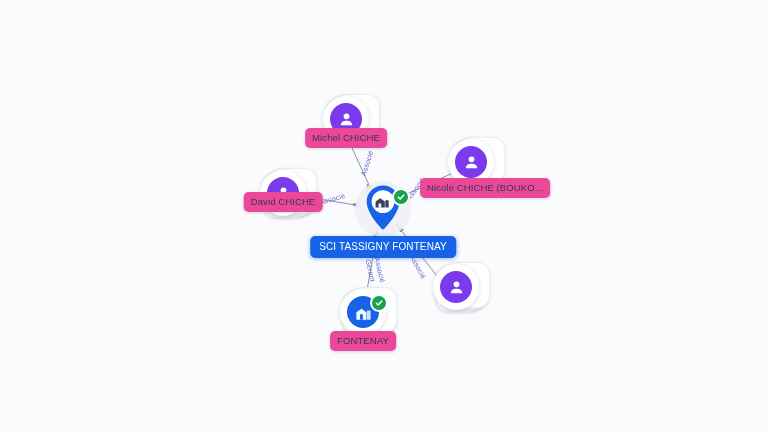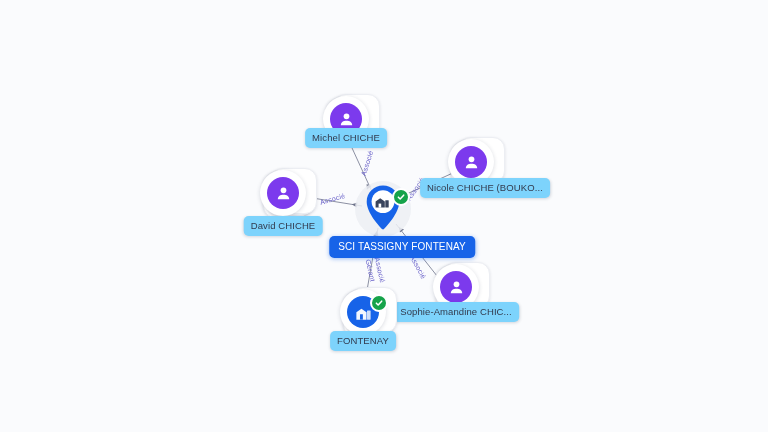--- a/index.html
+++ b/index.html
@@ -94,21 +94,21 @@
     justify-content: center;
     z-index: 6;
   }
   .verified-badge svg { width: 8px; height: 8px; display: block; }
 
   
   .node-label {
     position: absolute;
     transform: translateX(-50%);
     white-space: nowrap;
-    background: #7dd3fc;
+    background: #ec4899;
     color: #2f3murky;
     color: #323a4d;
     font-size: 9.5px;
     line-height: 1;
     padding: 5px 7px 5px 7px;
     border-radius: 5px;
     box-shadow: 0 1px 3px rgba(40,50,80,.18);
     letter-spacing: .1px;
   }
   .node-label.primary {
@@ -212,35 +212,34 @@
     <div class="node-stack stack-c2"></div>
     <div class="node-stack stack-c3"></div>
     <div class="node-disc"></div>
     <div class="avatar">
       <svg viewBox="0 0 24 24" fill="#ffffff" xmlns="http://www.w3.org/2000/svg">
         <circle cx="12" cy="8" r="3.6"></circle>
         <path d="M4.8 19.2c0-3.8 3.3-5.6 7.2-5.6s7.2 1.8 7.2 5.6z"></path>
       </svg>
     </div>
   </div>
-  <div class="node-label" style="left:283px; top:216px;text-align:center;">David CHICHE</div>
+  <div class="node-label" style="left:283px; top:192px;text-align:center;">David CHICHE</div>
 
   <div class="node" style="left:456px; top:287px;">
     <div class="node-stack stack-c1"></div>
     <div class="node-stack stack-c2"></div>
     <div class="node-stack stack-c3"></div>
     <div class="node-disc"></div>
     <div class="avatar">
       <svg viewBox="0 0 24 24" fill="#ffffff" xmlns="http://www.w3.org/2000/svg">
         <circle cx="12" cy="8" r="3.6"></circle>
         <path d="M4.8 19.2c0-3.8 3.3-5.6 7.2-5.6s7.2 1.8 7.2 5.6z"></path>
       </svg>
     </div>
   </div>
-  <div class="node-label" style="left:456px; top:302px;">Sophie-Amandine CHIC...</div>
 
   <div class="node" style="left:363px; top:312px;">
     <div class="node-stack stack-c1"></div>
     <div class="node-stack stack-c2"></div>
     <div class="node-stack stack-c3"></div>
     <div class="node-disc"></div>
     <div class="company-disc">
       <svg viewBox="0 0 24 24" fill="#ffffff" xmlns="http://www.w3.org/2000/svg">
         <path d="M3 21v-9.2l6.4-4.6 6.4 4.6V21z" opacity="0.95"></path>
         <rect x="16.4" y="9.6" width="4.6" height="11.4" rx="0.5" opacity="0.8"></rect>
@@ -267,15 +266,15 @@
           <rect x="14.6" y="19.6" width="2.6" height="4" fill="#ffffff"></rect>
         </g>
       </svg>
     </div>
     <div class="verified-badge" style="left:9px; top:-21px;">
       <svg viewBox="0 0 24 24" fill="none" stroke="#ffffff" stroke-width="4.5" stroke-linecap="round" stroke-linejoin="round" xmlns="http://www.w3.org/2000/svg">
         <polyline points="4,12.5 9.5,18 20,6.5"></polyline>
       </svg>
     </div>
   </div>
-  <div class="node-label primary" style="left:402px; top:236px;text-align:center;">SCI TASSIGNY FONTENAY</div>
+  <div class="node-label primary" style="left:383px; top:236px;text-align:center;">SCI TASSIGNY FONTENAY</div>
 
 </div>
 
 </body></html>

